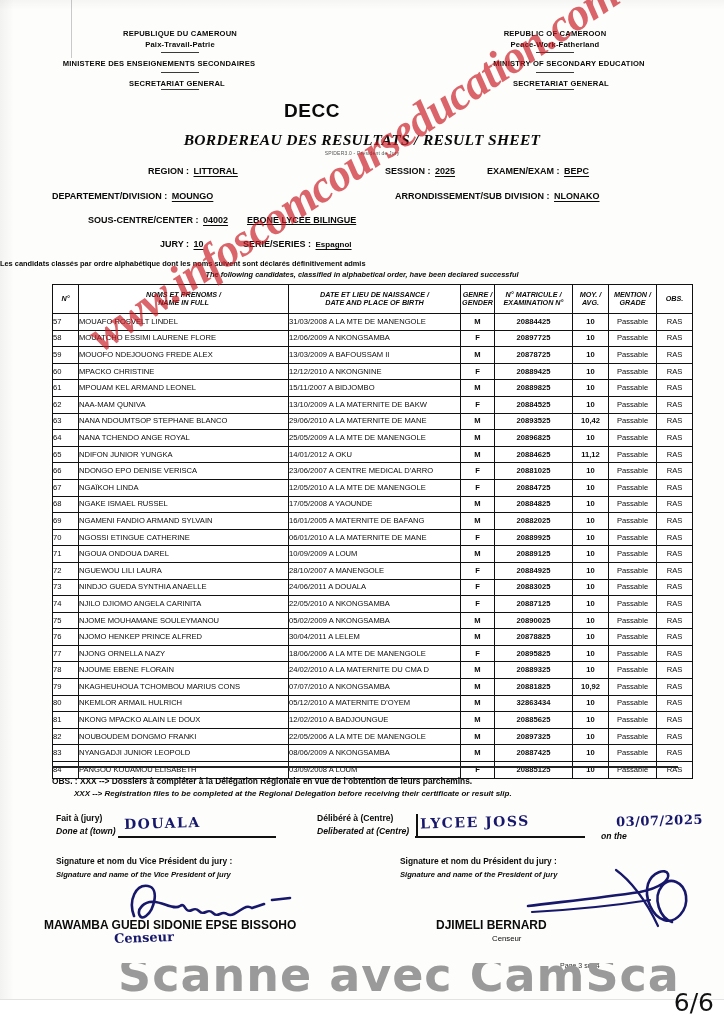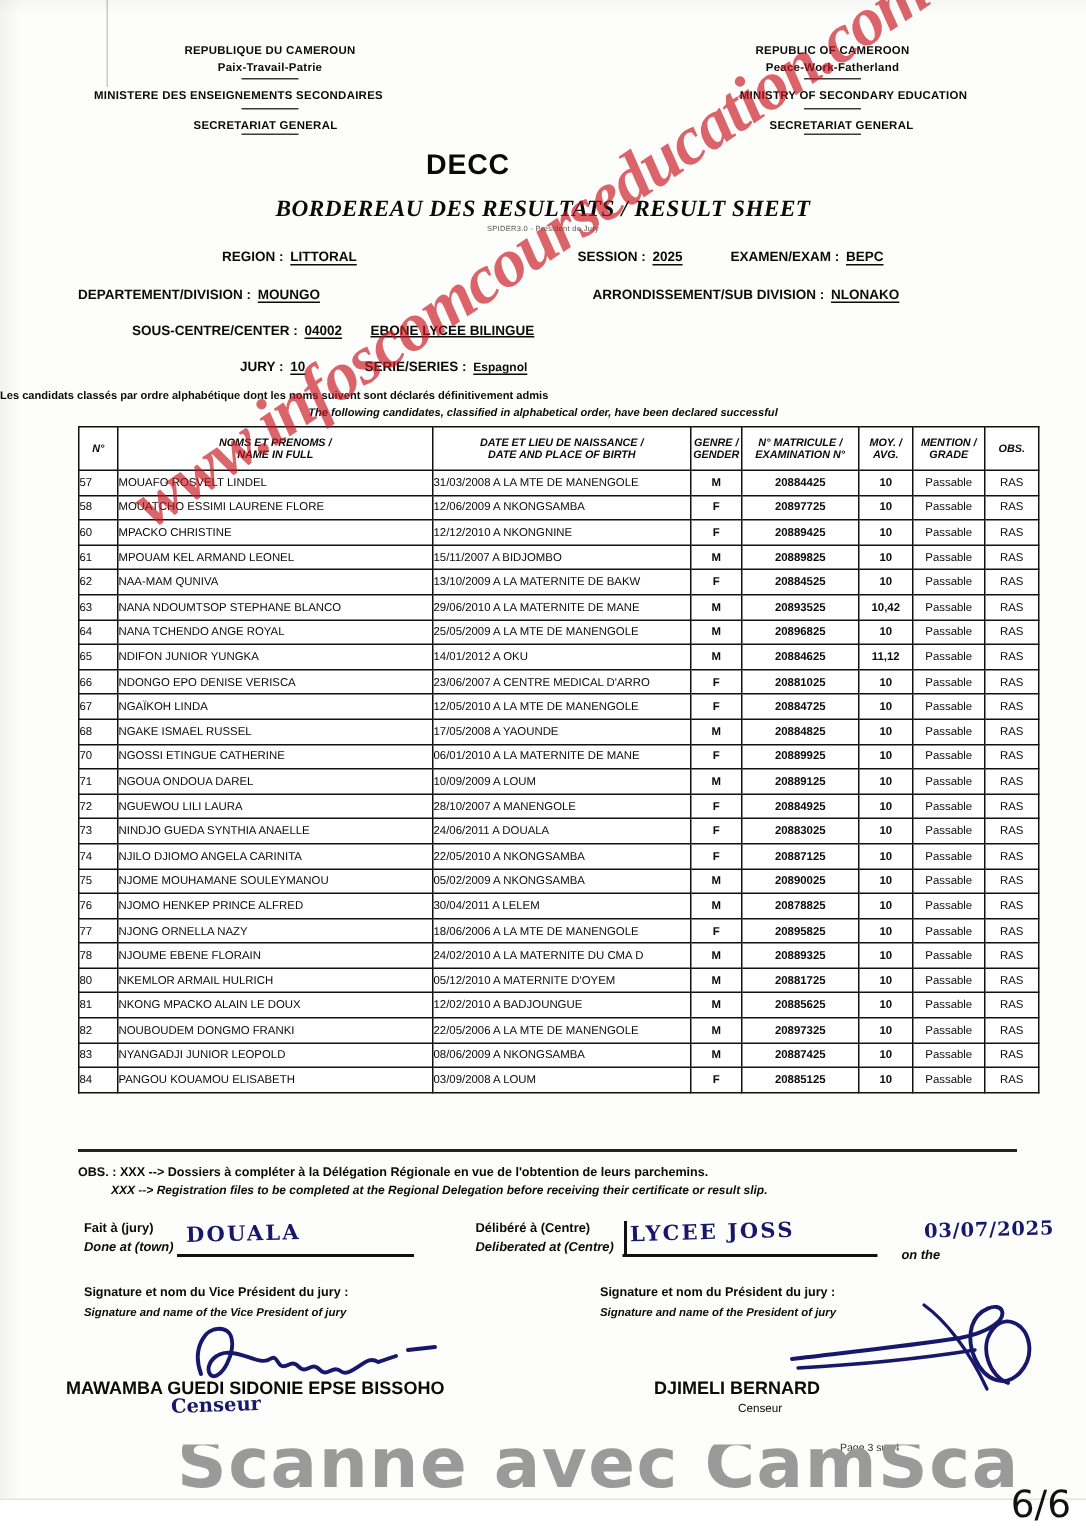--- a/index.html
+++ b/index.html
@@ -437,20 +437,30 @@
             <td class="n-no">58</td>
             <td class="n-name">MOUATCHO ESSIMI LAURENE FLORE</td>
             <td class="n-birth">12/06/2009 A NKONGSAMBA</td>
             <td class="n-gen">F</td>
             <td class="n-mat">20897725</td>
             <td class="n-moy">10</td>
             <td class="n-ment">Passable</td>
             <td class="n-obs">RAS</td>
           </tr>
           <tr>
+            <td class="n-no">59</td>
+            <td class="n-name">MOUOFO NDEJOUONG FREDE ALEX</td>
+            <td class="n-birth">13/03/2009 A BAFOUSSAM II</td>
+            <td class="n-gen">M</td>
+            <td class="n-mat">20878725</td>
+            <td class="n-moy">10</td>
+            <td class="n-ment">Passable</td>
+            <td class="n-obs">RAS</td>
+          </tr>
+          <tr>
             <td class="n-no">60</td>
             <td class="n-name">MPACKO CHRISTINE</td>
             <td class="n-birth">12/12/2010 A NKONGNINE</td>
             <td class="n-gen">F</td>
             <td class="n-mat">20889425</td>
             <td class="n-moy">10</td>
             <td class="n-ment">Passable</td>
             <td class="n-obs">RAS</td>
           </tr>
           <tr>
@@ -527,20 +537,30 @@
             <td class="n-no">68</td>
             <td class="n-name">NGAKE ISMAEL RUSSEL</td>
             <td class="n-birth">17/05/2008 A YAOUNDE</td>
             <td class="n-gen">M</td>
             <td class="n-mat">20884825</td>
             <td class="n-moy">10</td>
             <td class="n-ment">Passable</td>
             <td class="n-obs">RAS</td>
           </tr>
           <tr>
+            <td class="n-no">69</td>
+            <td class="n-name">NGAMENI FANDIO ARMAND SYLVAIN</td>
+            <td class="n-birth">16/01/2005 A MATERNITE DE BAFANG</td>
+            <td class="n-gen">M</td>
+            <td class="n-mat">20882025</td>
+            <td class="n-moy">10</td>
+            <td class="n-ment">Passable</td>
+            <td class="n-obs">RAS</td>
+          </tr>
+          <tr>
             <td class="n-no">70</td>
             <td class="n-name">NGOSSI ETINGUE CATHERINE</td>
             <td class="n-birth">06/01/2010 A LA MATERNITE DE MANE</td>
             <td class="n-gen">F</td>
             <td class="n-mat">20889925</td>
             <td class="n-moy">10</td>
             <td class="n-ment">Passable</td>
             <td class="n-obs">RAS</td>
           </tr>
           <tr>
@@ -617,25 +637,35 @@
             <td class="n-no">78</td>
             <td class="n-name">NJOUME EBENE FLORAIN</td>
             <td class="n-birth">24/02/2010 A LA MATERNITE DU CMA D</td>
             <td class="n-gen">M</td>
             <td class="n-mat">20889325</td>
             <td class="n-moy">10</td>
             <td class="n-ment">Passable</td>
             <td class="n-obs">RAS</td>
           </tr>
           <tr>
+            <td class="n-no">79</td>
+            <td class="n-name">NKAGHEUHOUA TCHOMBOU MARIUS CONS</td>
+            <td class="n-birth">07/07/2010 A NKONGSAMBA</td>
+            <td class="n-gen">M</td>
+            <td class="n-mat">20881825</td>
+            <td class="n-moy">10,92</td>
+            <td class="n-ment">Passable</td>
+            <td class="n-obs">RAS</td>
+          </tr>
+          <tr>
             <td class="n-no">80</td>
             <td class="n-name">NKEMLOR ARMAIL HULRICH</td>
             <td class="n-birth">05/12/2010 A MATERNITE D'OYEM</td>
             <td class="n-gen">M</td>
-            <td class="n-mat">20881725</td>
+            <td class="n-mat">32863434</td>
             <td class="n-moy">10</td>
             <td class="n-ment">Passable</td>
             <td class="n-obs">RAS</td>
           </tr>
           <tr>
             <td class="n-no">81</td>
             <td class="n-name">NKONG MPACKO ALAIN LE DOUX</td>
             <td class="n-birth">12/02/2010 A BADJOUNGUE</td>
             <td class="n-gen">M</td>
             <td class="n-mat">20885625</td>

